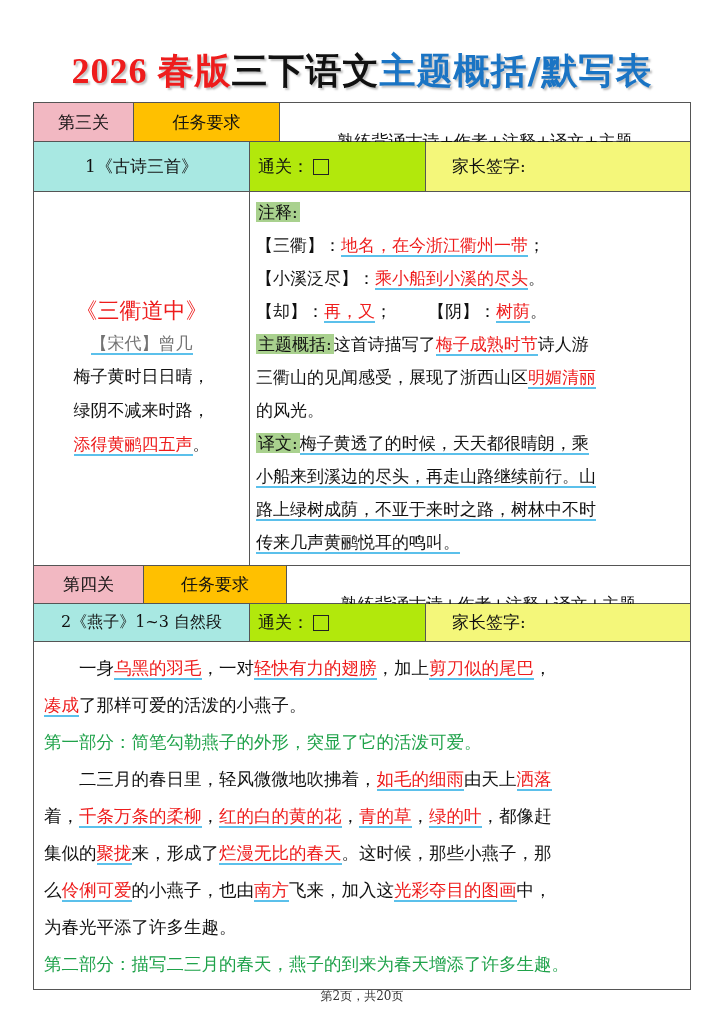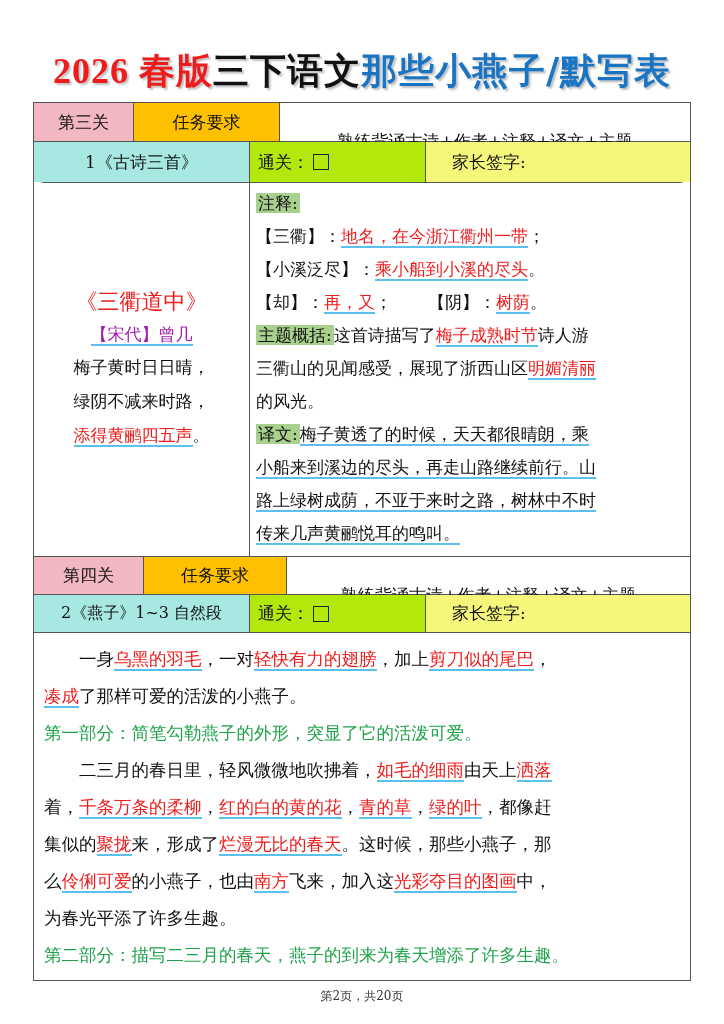--- a/index.html
+++ b/index.html
@@ -22,50 +22,50 @@
   .c-green { background:#e5e5e5; justify-content:center;margin-top:38px; }
   .c-cyan { background:#a8e8e2; justify-content:center; }
   .c-lime { background:#b2e80c; padding-left:8px; }
   .c-yellow { background:#f4f77a; padding-left:26px; }
 
   .box { display:inline-block; width:14px; height:14px; border:1.5px solid #222; margin-left:4px; vertical-align:middle; }
 
   .poem-row { height:374px; }
   .poem-left { width:216px; flex-direction:column; justify-content:center; align-items:center; border-right:1px solid #555; }
   .poem-title { color:#ee1c1c; font-size:22px; margin-bottom:6px; }
-  .poem-author { color:#a21caf; font-size:17px; margin-bottom:4px; }
+  .poem-author { color:#737373; font-size:17px; margin-bottom:4px; }
   .poem-line { font-size:17px; line-height:34px; }
   .red { color:#ee1c1c; }
   .ul { border-bottom:2px solid #5bc0eb; }
   .poem-right { flex:1; flex-direction:column; align-items:flex-start; justify-content:flex-start; padding:4px 6px 0 6px; }
   .label-g { background:#a9d18e; padding:0 2px; }
   .line { font-size:17px; line-height:33px; white-space:nowrap; }
   .trans { font-size:17px; line-height:33px; }
 
   .body4 { padding:8px 10px 6px 10px; font-size:17.5px; line-height:37px; }
   .green-t { color:#1fa24a; }
   .indent { text-indent:2em; }
 
   .footer { position:absolute; top:988px; width:724px; text-align:center; font-size:12px; color:#333; }
 </style>
 </head>
 <body>
 
 <div class="title">
-  <span class="t-red">2026 春版</span><span class="t-black">三下语文</span><span class="t-blue">那些小燕子/默写表</span>
+  <span class="t-red">2026 春版</span><span class="t-black">三下语文</span><span class="t-blue">主题概括/默写表</span>
 </div>
 
 <div class="sheet">
 
   <div class="row" style="height:39px;">
     <div class="cell c-pink" style="width:100px;">第三关</div>
     <div class="cell c-orange" style="width:146px;">任务要求</div>
     <div class="cell c-green" style="flex:1;">熟练背诵古诗+作者+注释+译文+主题</div>
   </div>
-  <div class="row" style="height:41px;border-radius:10px;">
+  <div class="row" style="height:50px;">
     <div class="cell c-cyan" style="width:216px;">1《古诗三首》</div>
     <div class="cell c-lime" style="width:176px;">
       <span>通关：</span>
         <span class="box"></span>
     </div>
     <div class="cell c-yellow" style="flex:1;">
       <span>家长签字:</span>
     </div>
   </div>
 

